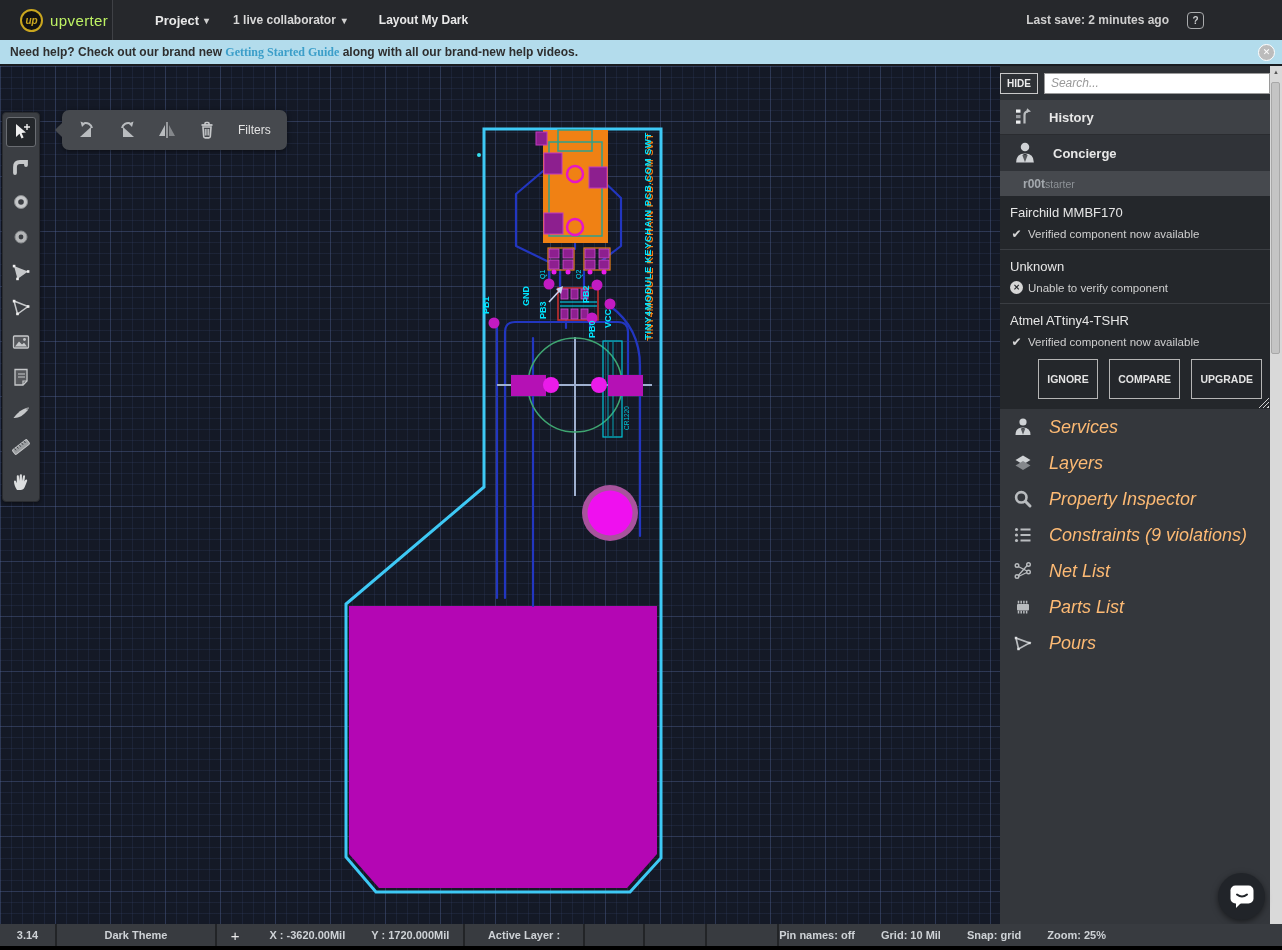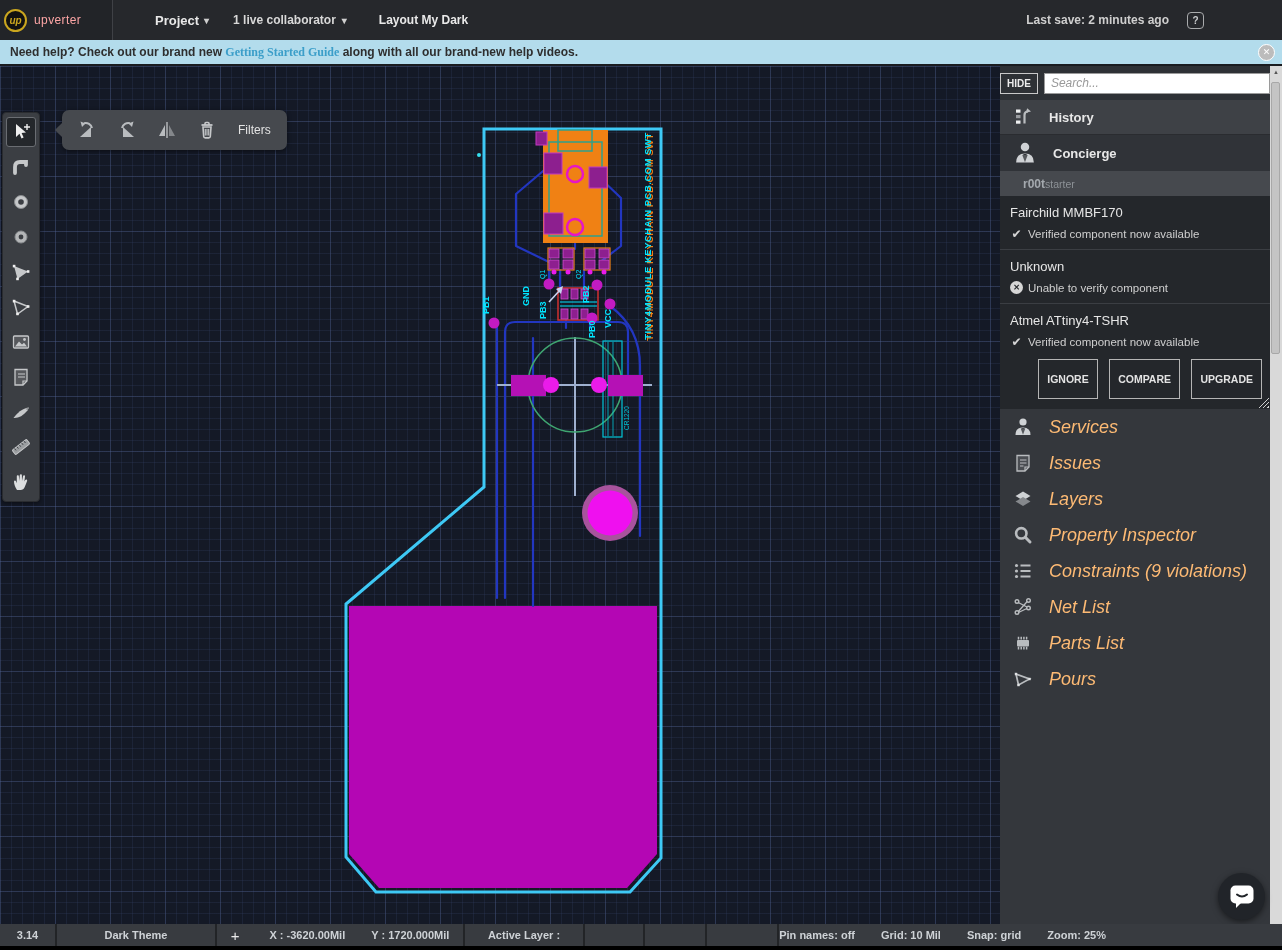--- a/index.html
+++ b/index.html
@@ -2,23 +2,23 @@
 <html><head>
 <meta charset="utf-8">
 <style>
   * { margin:0; padding:0; box-sizing:border-box; }
   html,body { width:1282px; height:950px; overflow:hidden; background:#000; }
   body { font-family:"Liberation Sans", sans-serif; }
   .app { width:1282px; height:950px; display:flex; flex-direction:column; background:#26282c; }
 
   
   .topbar { height:40px; display:flex; align-items:center; background:#26282c; color:#d8d8d8; flex:0 0 auto; }
-  .logo-area { width:113px; height:40px; display:flex; align-items:center; gap:7px; padding-left:4px; background:#222428; border-right:1px solid #3f4146; }
+  .logo-area { width:113px; height:40px; display:flex; align-items:center; gap:7px; padding-left:20px; background:#222428; border-right:1px solid #3f4146; }
   .logo-badge { width:23px; height:23px; border-radius:50%; border:2px solid #caa61f; background:#111; color:#caa61f; font-size:10px; font-style:italic; font-weight:bold; display:flex; align-items:center; justify-content:center; }
-  .logo-text { font-size:12px; color:#fca5a5; letter-spacing:.4px; font-weight:500; }
+  .logo-text { font-size:15px; color:#bef264; letter-spacing:.4px; font-weight:500; }
   .project { margin-left:42px; font-size:13px; font-weight:bold; color:#e8e8e8; cursor:pointer; display:flex; align-items:center; gap:5px; }
   .chev { font-size:10px; color:#cfcfcf; }
   .tabs { margin-left:38px; display:flex; height:31px; border:1px solid #56595e; }
   .tab { padding:0 15px; display:flex; align-items:center; font-size:10.5px; font-weight:bold; color:#d6d6d6; border-right:1px solid #56595e; cursor:pointer; background:#2d3034; }
   .tab:last-child { border-right:none; }
   .tab.active { background:#17191d; color:#fff; }
   .collab { margin-left:24px; font-size:12px; font-weight:bold; display:flex; align-items:center; gap:6px; cursor:pointer; }
   .board-title { margin-left:32px; font-size:12px; font-weight:bold; color:#e9e9e9; }
   .last-save { margin-left:auto; font-size:12px; font-weight:bold; color:#cfcfcf; }
   .help-btn { margin:0 78px 0 18px; width:17px; height:17px; border:1.5px solid #a9abad; border-radius:4px; background:transparent; color:#c9cbcd; font-size:10px; font-weight:bold; cursor:pointer; }
@@ -416,28 +416,20 @@
           <svg class="icon22" viewBox="0 0 22 22">
               <circle cx="11" cy="6" r="3.6" fill="#cfd2d5"></circle>
               <path d="M3.5,19 Q3.5,11.5 11,11.5 Q18.5,11.5 18.5,19 Z" fill="#cfd2d5"></path>
               <path d="M9,11.9 l2,1.5 2,-1.5 z" fill="#34373c"></path>
               <path d="M8.7,12.6 L11,18.8 L13.3,12.6" fill="#55585c"></path>
             </svg>
           <span class="lbl">Services</span>
         </div>
         <div class="menu-item">
           <svg class="icon22" viewBox="0 0 22 22">
-              <path d="M5,3.5 h12 v11.5 l-4,4 h-8 z" fill="#4a4d52" stroke="#b9bcbf" stroke-width="1.3"></path>
-              <path d="M8,8 h6.5 M8,11 h6.5 M8,14 h3.5" stroke="#b9bcbf" stroke-width="1.2"></path>
-              <path d="M13,19 v-4 h4" fill="none" stroke="#b9bcbf" stroke-width="1.2"></path>
-            </svg>
-          <span class="lbl">Issues</span>
-        </div>
-        <div class="menu-item">
-          <svg class="icon22" viewBox="0 0 22 22">
               <polygon points="11,3.5 18.5,8 11,12.5 3.5,8" fill="#cfd2d5"></polygon>
               <polygon points="11,9 18.5,13.5 11,18 3.5,13.5" fill="#85888c"></polygon>
             </svg>
           <span class="lbl">Layers</span>
         </div>
         <div class="menu-item">
           <svg class="icon22" viewBox="0 0 22 22">
               <circle cx="9.3" cy="9.3" r="5.2" fill="none" stroke="#b9bcbf" stroke-width="2.6"></circle>
               <line x1="13.3" y1="13.3" x2="18" y2="18" stroke="#b9bcbf" stroke-width="3" stroke-linecap="round"></line>
             </svg>

